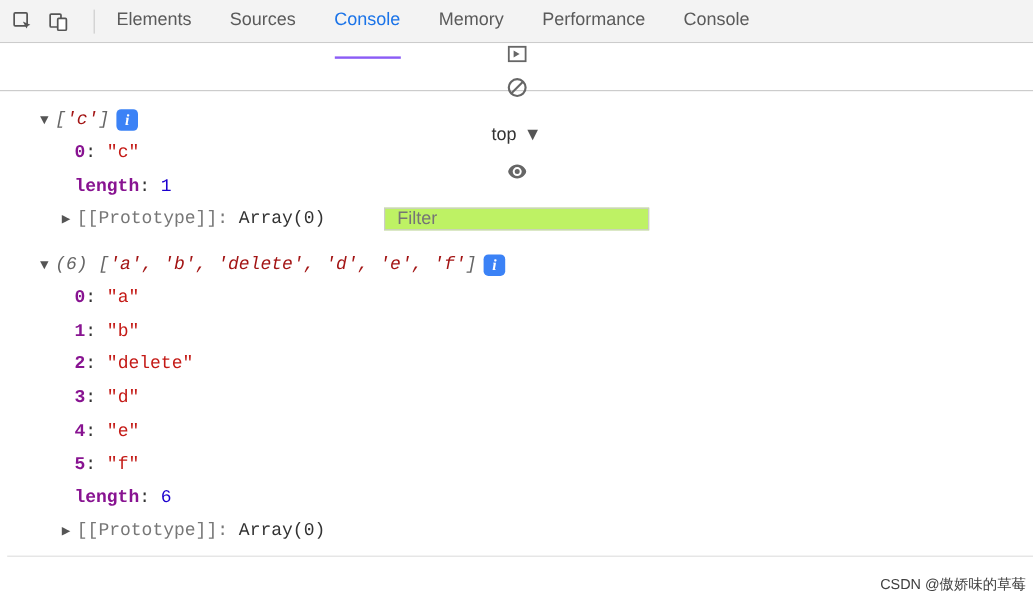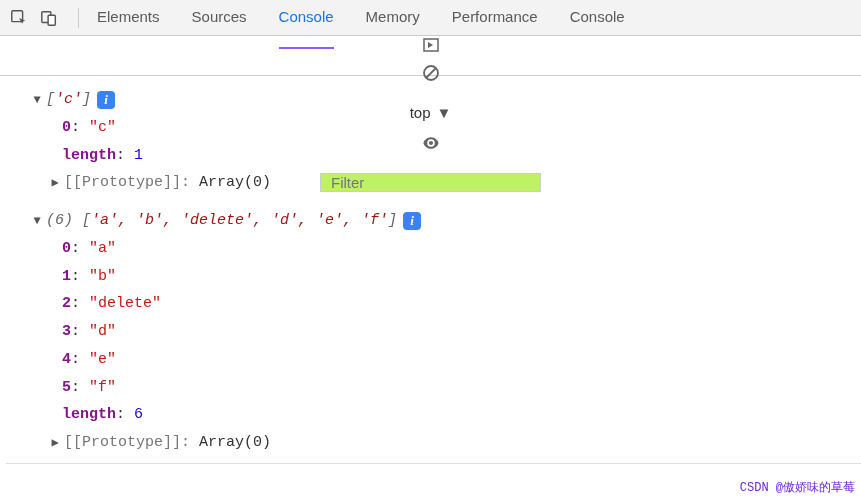--- a/index.html
+++ b/index.html
@@ -113,22 +113,22 @@
     .prop-string { color: #c41a16; }
     .prop-num { color: #1c00cf; }
     .proto-key { color: #777; text-align: right; }
     .proto-val { color: #333; }
     .block2 { margin-top: 10px; }
     .separator-line { border-top: 1px solid #e0e0e0; margin-top: 6px; }
     .watermark {
       position: absolute;
       right: 6px; bottom: 4px;
       font-size: 12px;
-      color: #6d28d9;
-      font-family: Liberation Mono, monospace;
+      color: #404040;
+      font-family: Liberation Sans, sans-serif;
     }
   </style>
 </head>
 <body>
 
 <div class="toolbar">
   <div class="toolbar-icon">
     <svg viewBox="0 0 20 20" width="18" height="18" fill="none" stroke="#555" stroke-width="1.6">
       <rect x="2" y="2" width="12" height="12" rx="1"></rect>
       <path d="M10 10 l7 3 -2.5 1 -1 2.5 z" fill="#555" stroke="none"></path>

